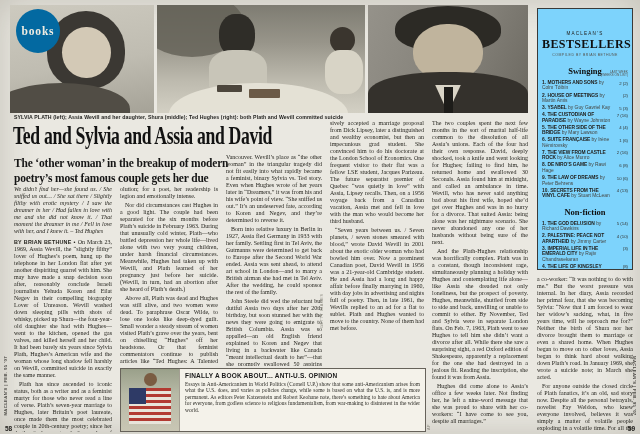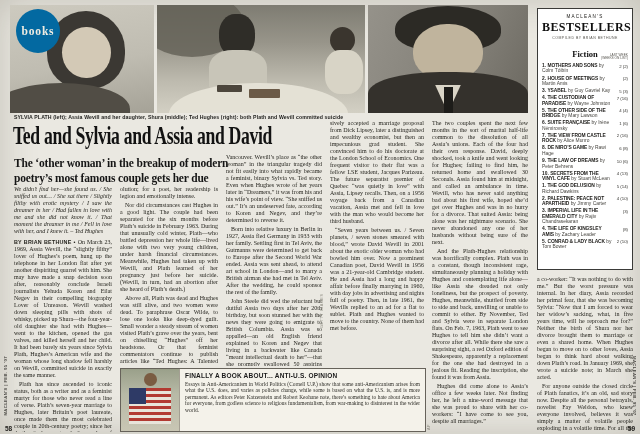--- a/index.html
+++ b/index.html
@@ -74,22 +74,22 @@
   .antibox-text{flex:1;padding:3px 5px;box-sizing:border-box;overflow:hidden;}
   .antibox-title{font-family:"Liberation Sans",sans-serif;font-weight:bold;font-size:6.5px;
                  letter-spacing:.2px;color:#1a1a1a;margin-bottom:2px;}
   .antibox-body{font-size:5.4px;line-height:6.4px;color:#2c2b26;text-align:justify;}
   
   .vcredit{position:absolute;font-family:"Liberation Sans",sans-serif;font-size:3.8px;color:#8a887e;
            letter-spacing:.5px;writing-mode:vertical-rl;transform:rotate(180deg);}
   .credit1{left:320px;top:233px;height:95px;}
   .credit2{left:427px;top:372px;height:58px;}
   
-  .bestsellers{position:absolute;left:537px;top:8px;width:96px;height:262px;background:#ffffff;
-               border:1px solid #3a3a38;padding:5px 4px 3px;box-sizing:border-box;overflow:hidden;
+  .bestsellers{position:absolute;left:537px;top:8px;width:96px;height:262px;background:#7dd3fc;
+               border:1px solid #3a3a38;padding:22px 4px 3px;box-sizing:border-box;overflow:hidden;
                font-family:"Liberation Sans",sans-serif;}
   .bs-masthead{text-align:center;font-size:4.6px;letter-spacing:1.2px;color:#22211e;}
   .bs-title{text-align:center;font-family:"Liberation Serif",serif;font-weight:bold;font-size:12px;
             letter-spacing:.4px;margin-top:1px;color:#101010;}
   .bs-compiled{text-align:center;font-size:3.5px;letter-spacing:.5px;color:#56544e;margin:1px 0 3px;}
   .bs-sec-head{position:relative;text-align:center;margin:2px 0;}
   .bs-sec{font-family:"Liberation Serif",serif;font-weight:bold;font-size:8.5px;color:#101010;}
   .bs-legend{position:absolute;right:0;bottom:0;text-align:right;font-size:3.2px;line-height:1.15;color:#56544e;}
   .bs-item{display:flex;justify-content:space-between;margin-bottom:1.6px;}
   .bs-main{flex:1;padding-right:2px;font-size:4.9px;line-height:1.12;color:#22211e;}
@@ -190,21 +190,21 @@
   </div>
 
   <div class="vcredit credit1">GETTY IMAGES</div>
   <div class="vcredit credit2">AP</div>
 
   <aside class="bestsellers">
     <div class="bs-masthead">MACLEAN'S</div>
     <div class="bs-title">BESTSELLERS</div>
     <div class="bs-compiled">COMPILED BY BRIAN BETHUNE</div>
     <div class="bs-sec-head">
-      <span class="bs-sec">Fiction</span>
+      <span class="bs-sec">Swinging</span>
       <span class="bs-legend">
         <span>LAST WEEK</span><br>
         <span>(WEEKS ON LIST)</span>
       </span>
     </div>
     <div class="bs-list">
 
         <div class="bs-item">
           <span class="bs-main"><span class="bs-rank">1.</span> <span class="bs-booktitle">MOTHERS AND SONS</span> <span class="bs-author">by Colm Tóibín</span></span>
           <span class="bs-stats">2 (2)</span>
@@ -248,20 +248,23 @@
         <div class="bs-item">
           <span class="bs-main"><span class="bs-rank">9.</span> <span class="bs-booktitle">THE LAW OF DREAMS</span> <span class="bs-author">by Peter Behrens</span></span>
           <span class="bs-stats">10 (6)</span>
         </div>
 
         <div class="bs-item">
           <span class="bs-main"><span class="bs-rank">10.</span> <span class="bs-booktitle">SECRETS FROM THE VINYL CAFE</span> <span class="bs-author">by Stuart McLean</span></span>
           <span class="bs-stats">4 (13)</span>
         </div>
       </div>
+    <div class="bs-sec-head">
+      <span class="bs-sec">Non-fiction</span>
+    </div>
     <div class="bs-list">
 
         <div class="bs-item">
           <span class="bs-main"><span class="bs-rank">1.</span> <span class="bs-booktitle">THE GOD DELUSION</span> <span class="bs-author">by Richard Dawkins</span></span>
           <span class="bs-stats">5 (14)</span>
         </div>
 
         <div class="bs-item">
           <span class="bs-main"><span class="bs-rank">2.</span> <span class="bs-booktitle">PALESTINE: PEACE NOT APARTHEID</span> <span class="bs-author">by Jimmy Carter</span></span>
           <span class="bs-stats">4 (10)</span>

